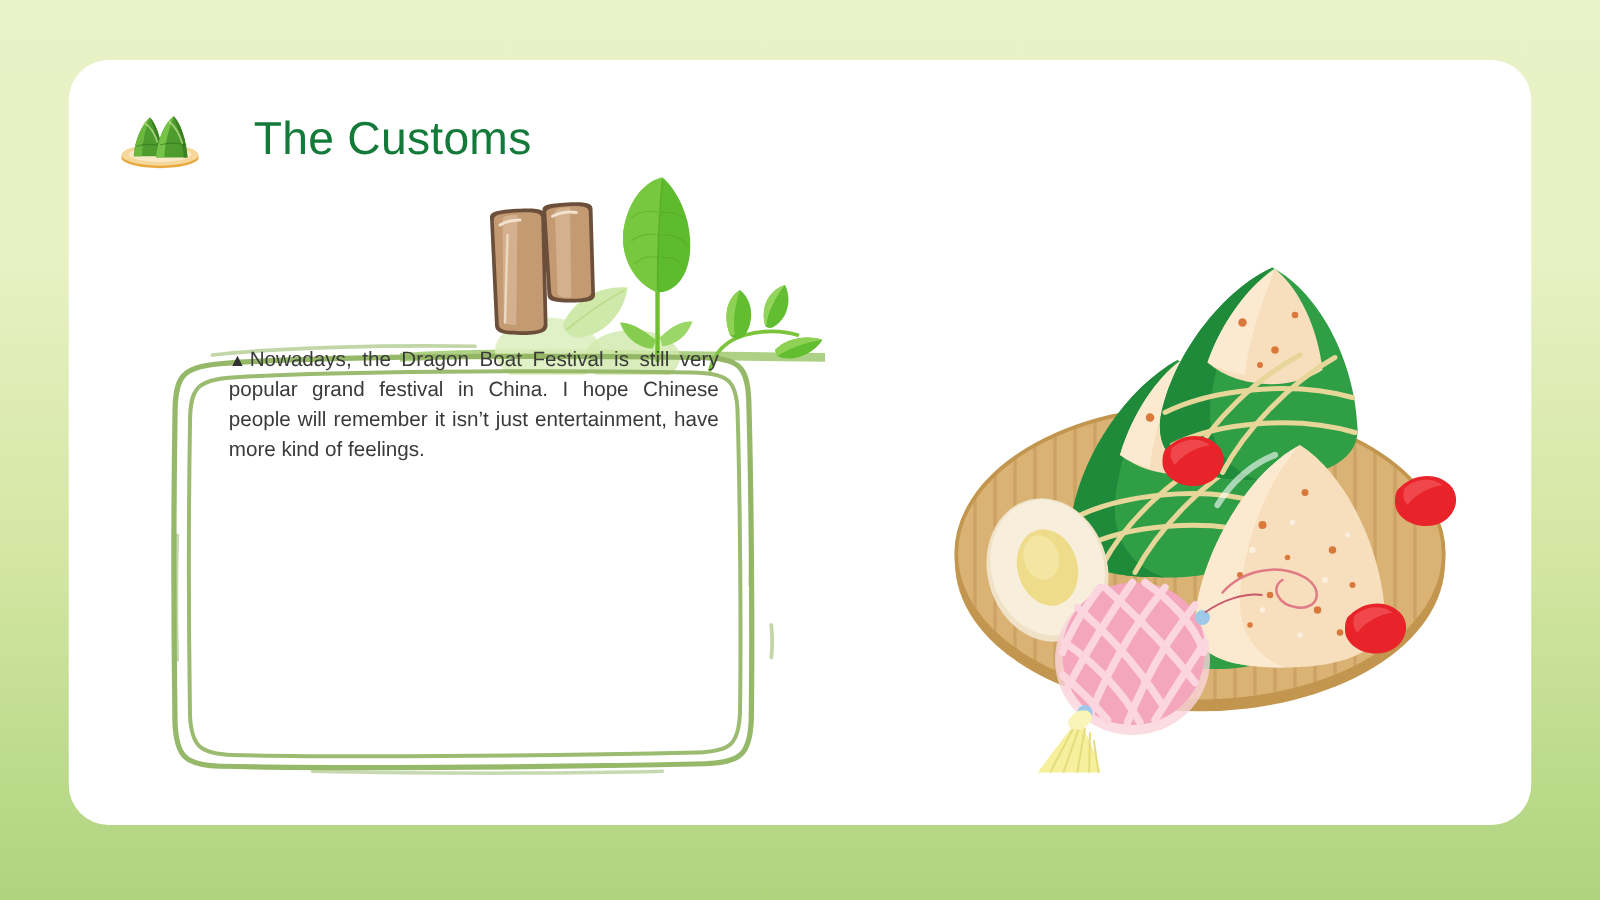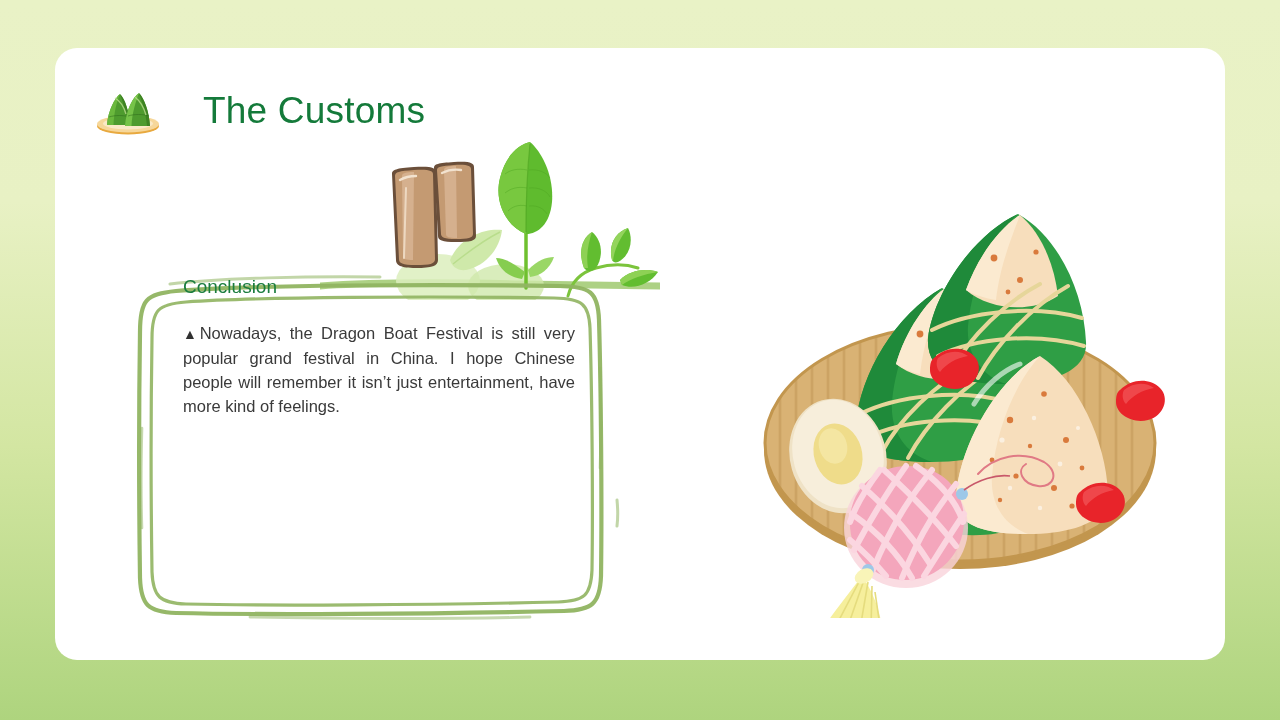--- a/index.html
+++ b/index.html
@@ -20,21 +20,21 @@
   }
 
   
   .card {
     position: absolute;
     left: 55px;
     top: 48px;
     width: 1170px;
     height: 612px;
     background: #ffffff;
-    border-radius: 22px;
+    border-radius: 32px;
   }
 
   
   .title-row {
     position: absolute;
     left: 40px;
     top: 30px;
     display: flex;
     align-items: center;
     height: 64px;
@@ -205,21 +205,20 @@
           <path d="M40 56 C90 50 180 48 250 49" stroke-width="3" opacity="0.55"></path>
           <path d="M470 140 C471 180 471 210 470 240" stroke-width="2.6" opacity="0.5"></path>
           <path d="M12 200 C11 240 11 270 12 300" stroke-width="2.6" opacity="0.5"></path>
           <path d="M120 389 C210 391 330 391 400 389" stroke-width="2.8" opacity="0.5"></path>
           <path d="M487 272 C488 282 488 290 487 298" stroke-width="3" opacity="0.55"></path>
         </g>
       </svg>
     </div>
 
     <div class="text-block">
-      <p class="conclusion">Conclusion</p>
       <p class="body-copy"><span class="bullet">▲</span><span>Nowadays, the Dragon Boat Festival is still very popular grand festival in China. I hope Chinese people will remember it isn’t just entertainment, have more kind of feelings.</span></p>
     </div>
 
     <div class="illustration">
       <svg viewBox="0 0 500 430" width="500" height="430" xmlns="http://www.w3.org/2000/svg">
         <defs>
           <clipPath id="trayClip">
             <ellipse cx="250" cy="255" rx="195" ry="118"></ellipse>
           </clipPath>
         </defs>

